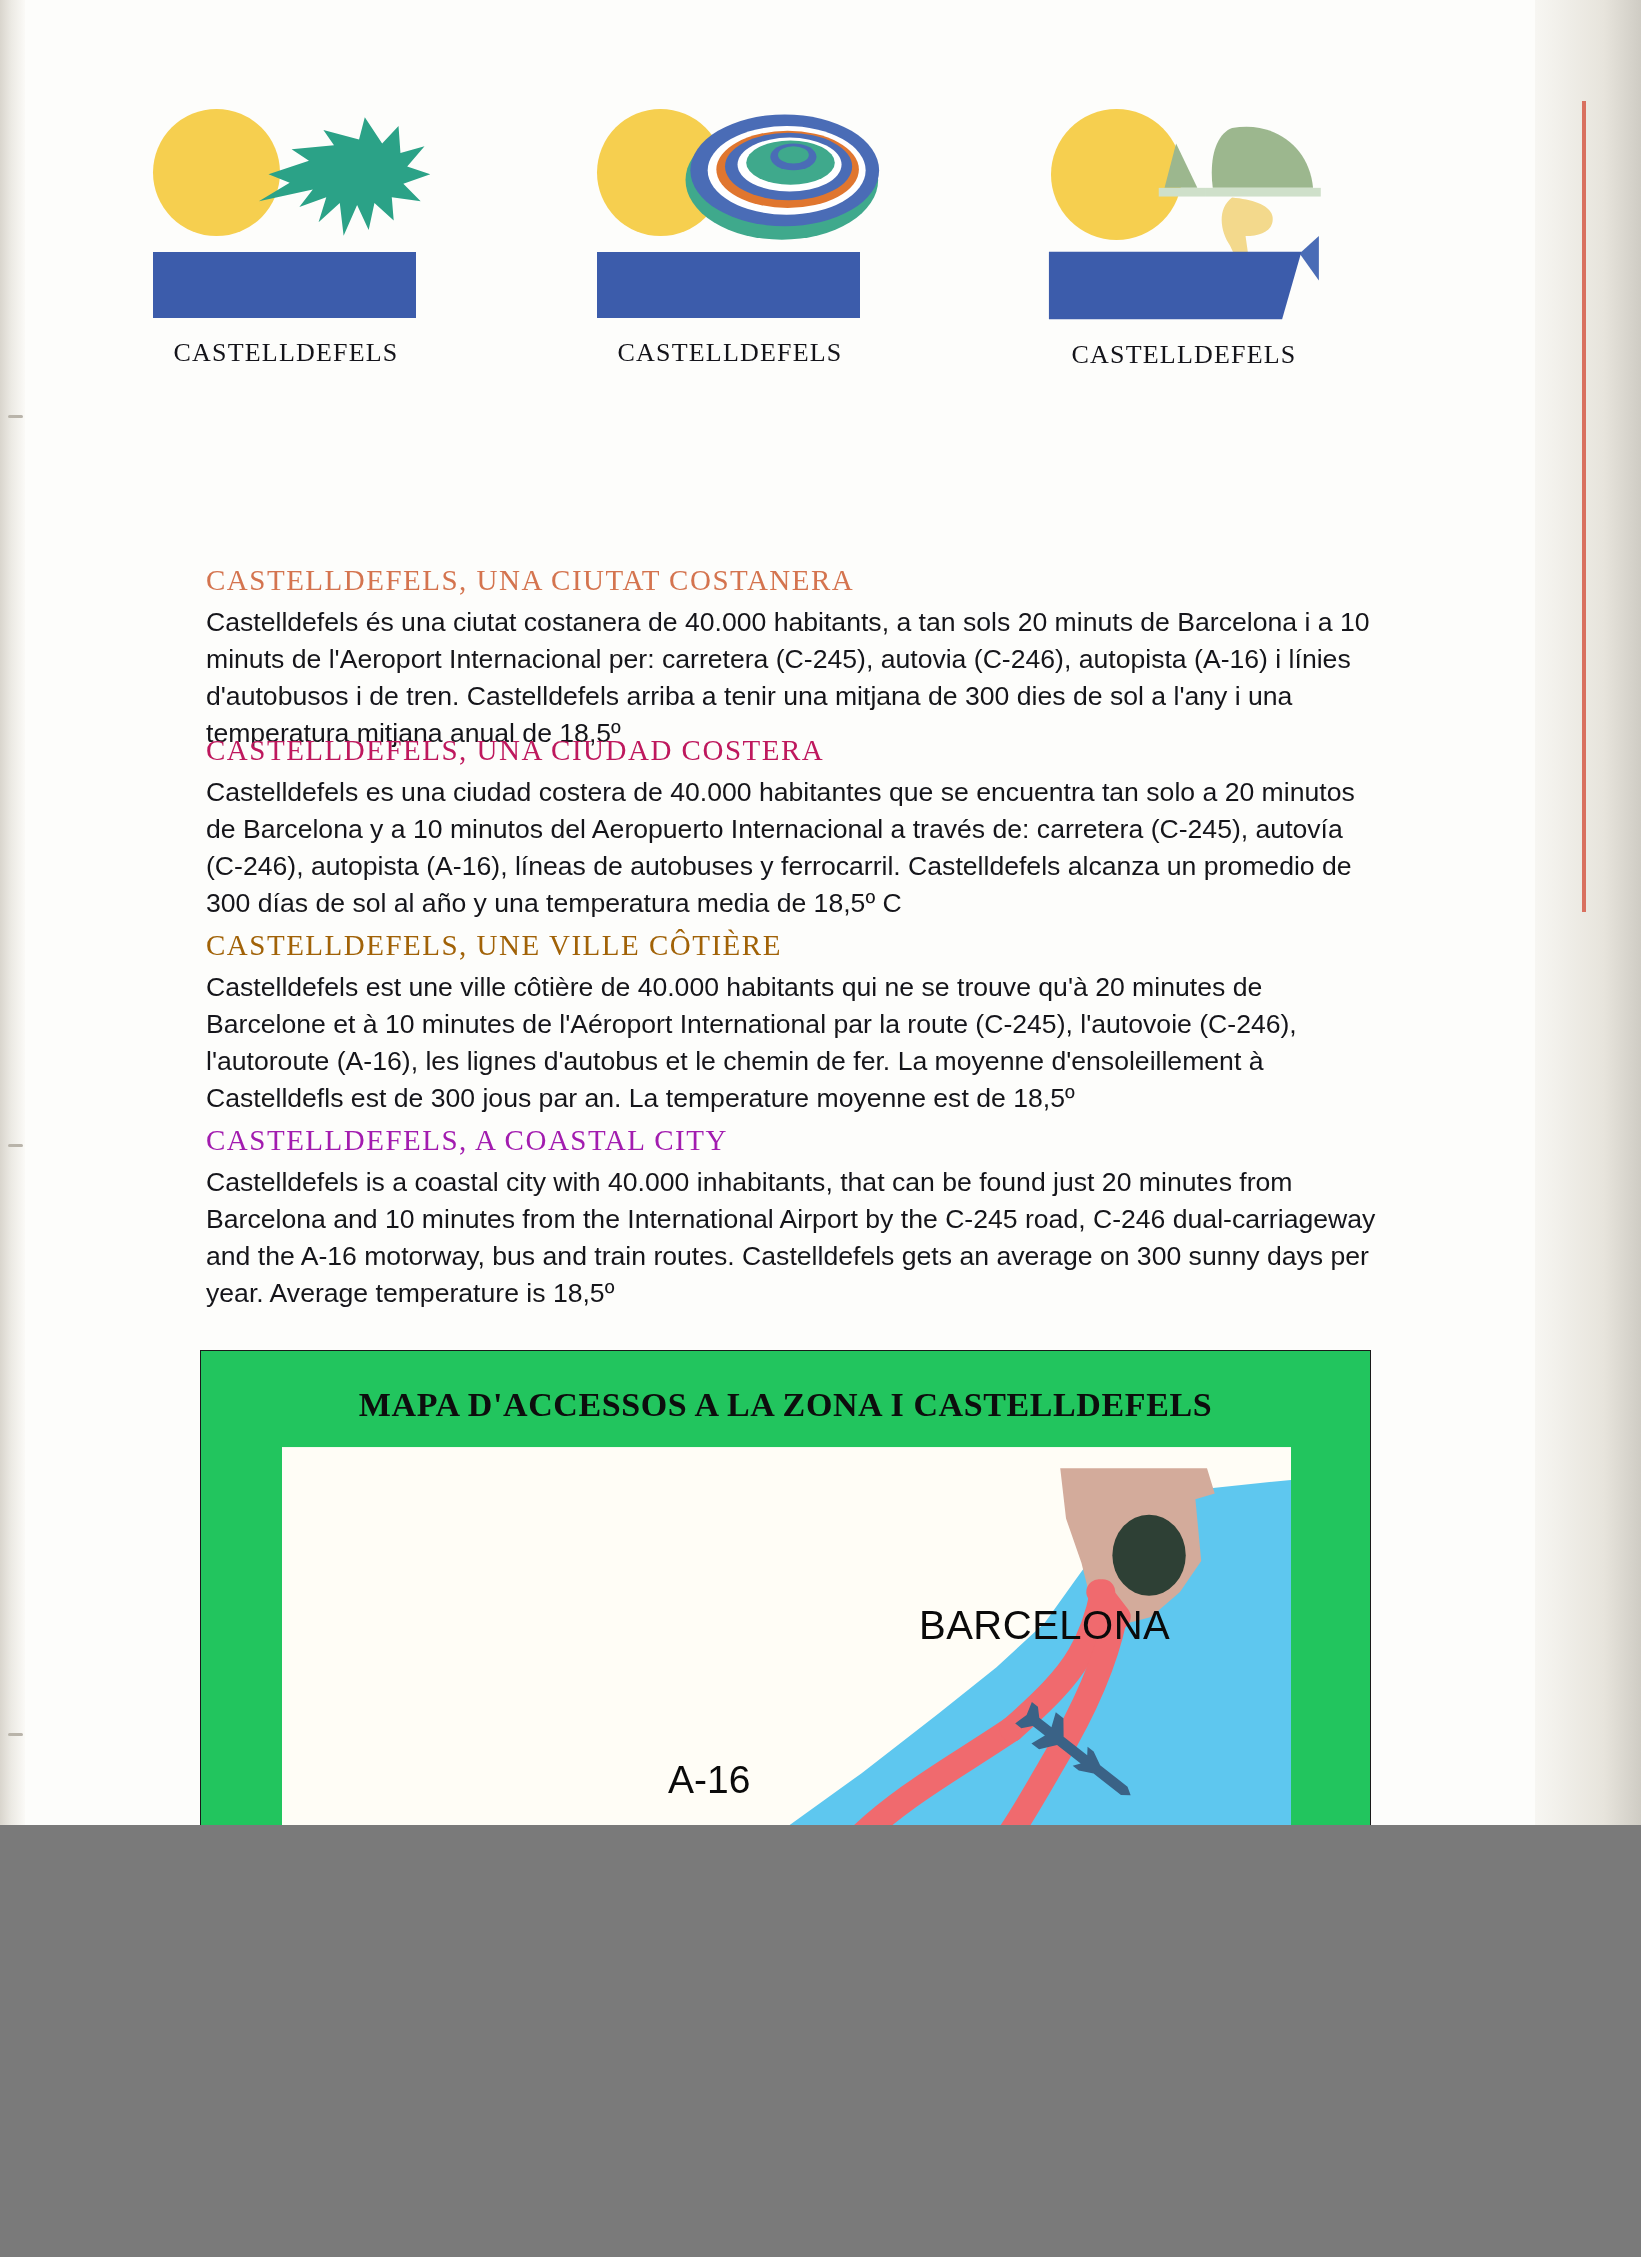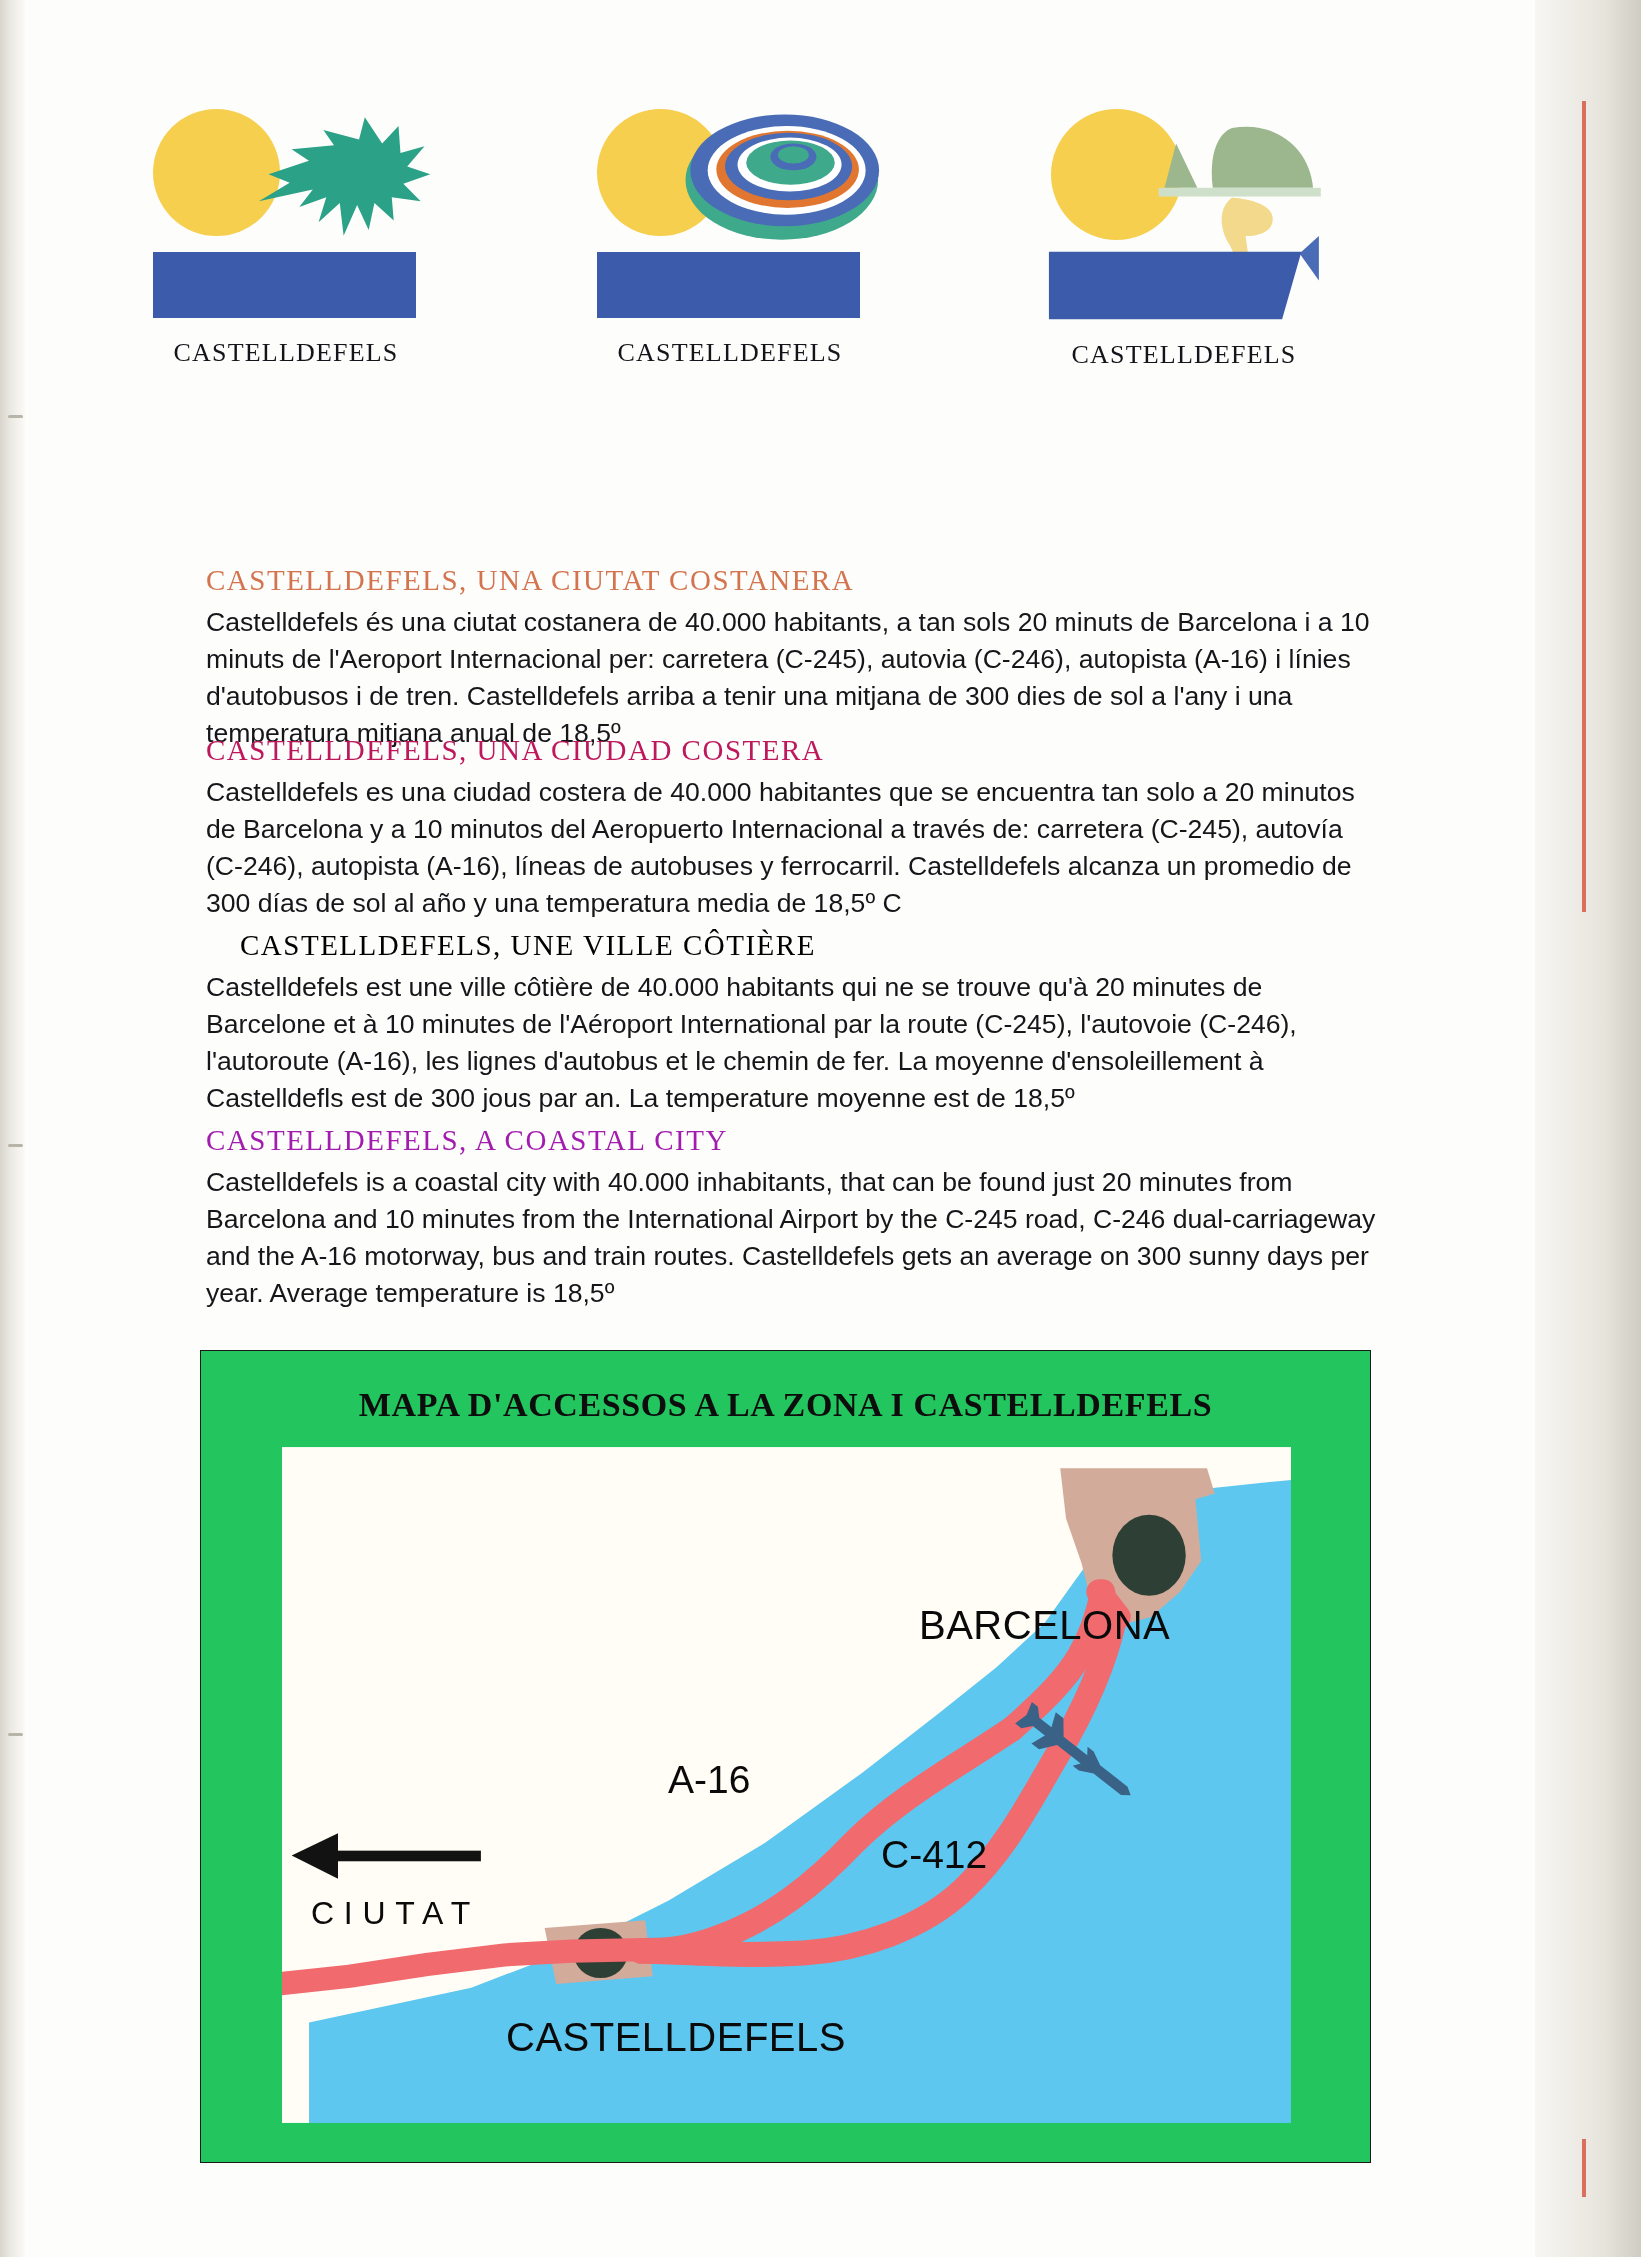--- a/index.html
+++ b/index.html
@@ -1,19 +1,19 @@
 <!DOCTYPE html>
 <html><head>
 <meta charset="utf-8">
 <style>
   html,body{margin:0;padding:0;background:#7a7a7a;}
   body{font-family:"Liberation Serif",serif;}
   #page{
     position:relative;
-    width:1641px;height:2257px;
+    width:1641px;height:1825px;
     background:#ffffff;
     overflow:hidden;
   }
   
   .paper{
     position:absolute;left:0;top:0;width:1641px;height:2257px;
     background:#fdfdfb;
   }
   .left-edge{
     position:absolute;left:0;top:0;width:25px;height:2257px;
@@ -149,21 +149,21 @@
     <p class="sec-title" style="color:#d4744f;">CASTELLDEFELS, UNA CIUTAT COSTANERA</p>
     <p class="sec-body">Castelldefels és una ciutat costanera de 40.000 habitants, a tan sols 20 minuts de Barcelona i a 10 minuts de l'Aeroport Internacional per: carretera (C-245), autovia (C-246), autopista (A-16) i línies d'autobusos i de tren. Castelldefels arriba a tenir una mitjana de 300 dies de sol a l'any i una temperatura mitjana anual de 18,5º</p>
   </div>
 
   <div class="section" style="top:734px;">
     <p class="sec-title" style="color:#be185d;">CASTELLDEFELS, UNA CIUDAD COSTERA</p>
     <p class="sec-body">Castelldefels es una ciudad costera de 40.000 habitantes que se encuentra tan solo a 20 minutos de Barcelona y a 10 minutos del Aeropuerto Internacional a través de: carretera (C-245), autovía (C-246), autopista (A-16), líneas de autobuses y ferrocarril. Castelldefels alcanza un promedio de 300 días de sol al año y una temperatura media de 18,5º C</p>
   </div>
 
   <div class="section" style="top:929px;">
-    <p class="sec-title" style="color:#000000;margin-left:34px;">CASTELLDEFELS, UNE VILLE CÔTIÈRE</p>
+    <p class="sec-title" style="color:#a16207;">CASTELLDEFELS, UNE VILLE CÔTIÈRE</p>
     <p class="sec-body">Castelldefels est une ville côtière de 40.000 habitants qui ne se trouve qu'à 20 minutes de Barcelone et à 10 minutes de l'Aéroport International par la route (C-245), l'autovoie (C-246), l'autoroute (A-16), les lignes d'autobus et le chemin de fer. La moyenne d'ensoleillement à Castelldefls est de 300 jous par an. La temperature moyenne est de 18,5º</p>
   </div>
 
   <div class="section" style="top:1124px;">
     <p class="sec-title" style="color:#a21caf;">CASTELLDEFELS, A COASTAL CITY</p>
     <p class="sec-body">Castelldefels is a coastal city with 40.000 inhabitants, that can be found just 20 minutes from Barcelona and 10 minutes from the International Airport by the C-245 road, C-246 dual-carriageway and the A-16 motorway, bus and train routes. Castelldefels gets an average on 300 sunny days per year. Average temperature is 18,5º</p>
   </div>
 
   <div class="map-frame">
     <div class="map-title">MAPA D'ACCESSOS A LA ZONA I CASTELLDEFELS</div>

